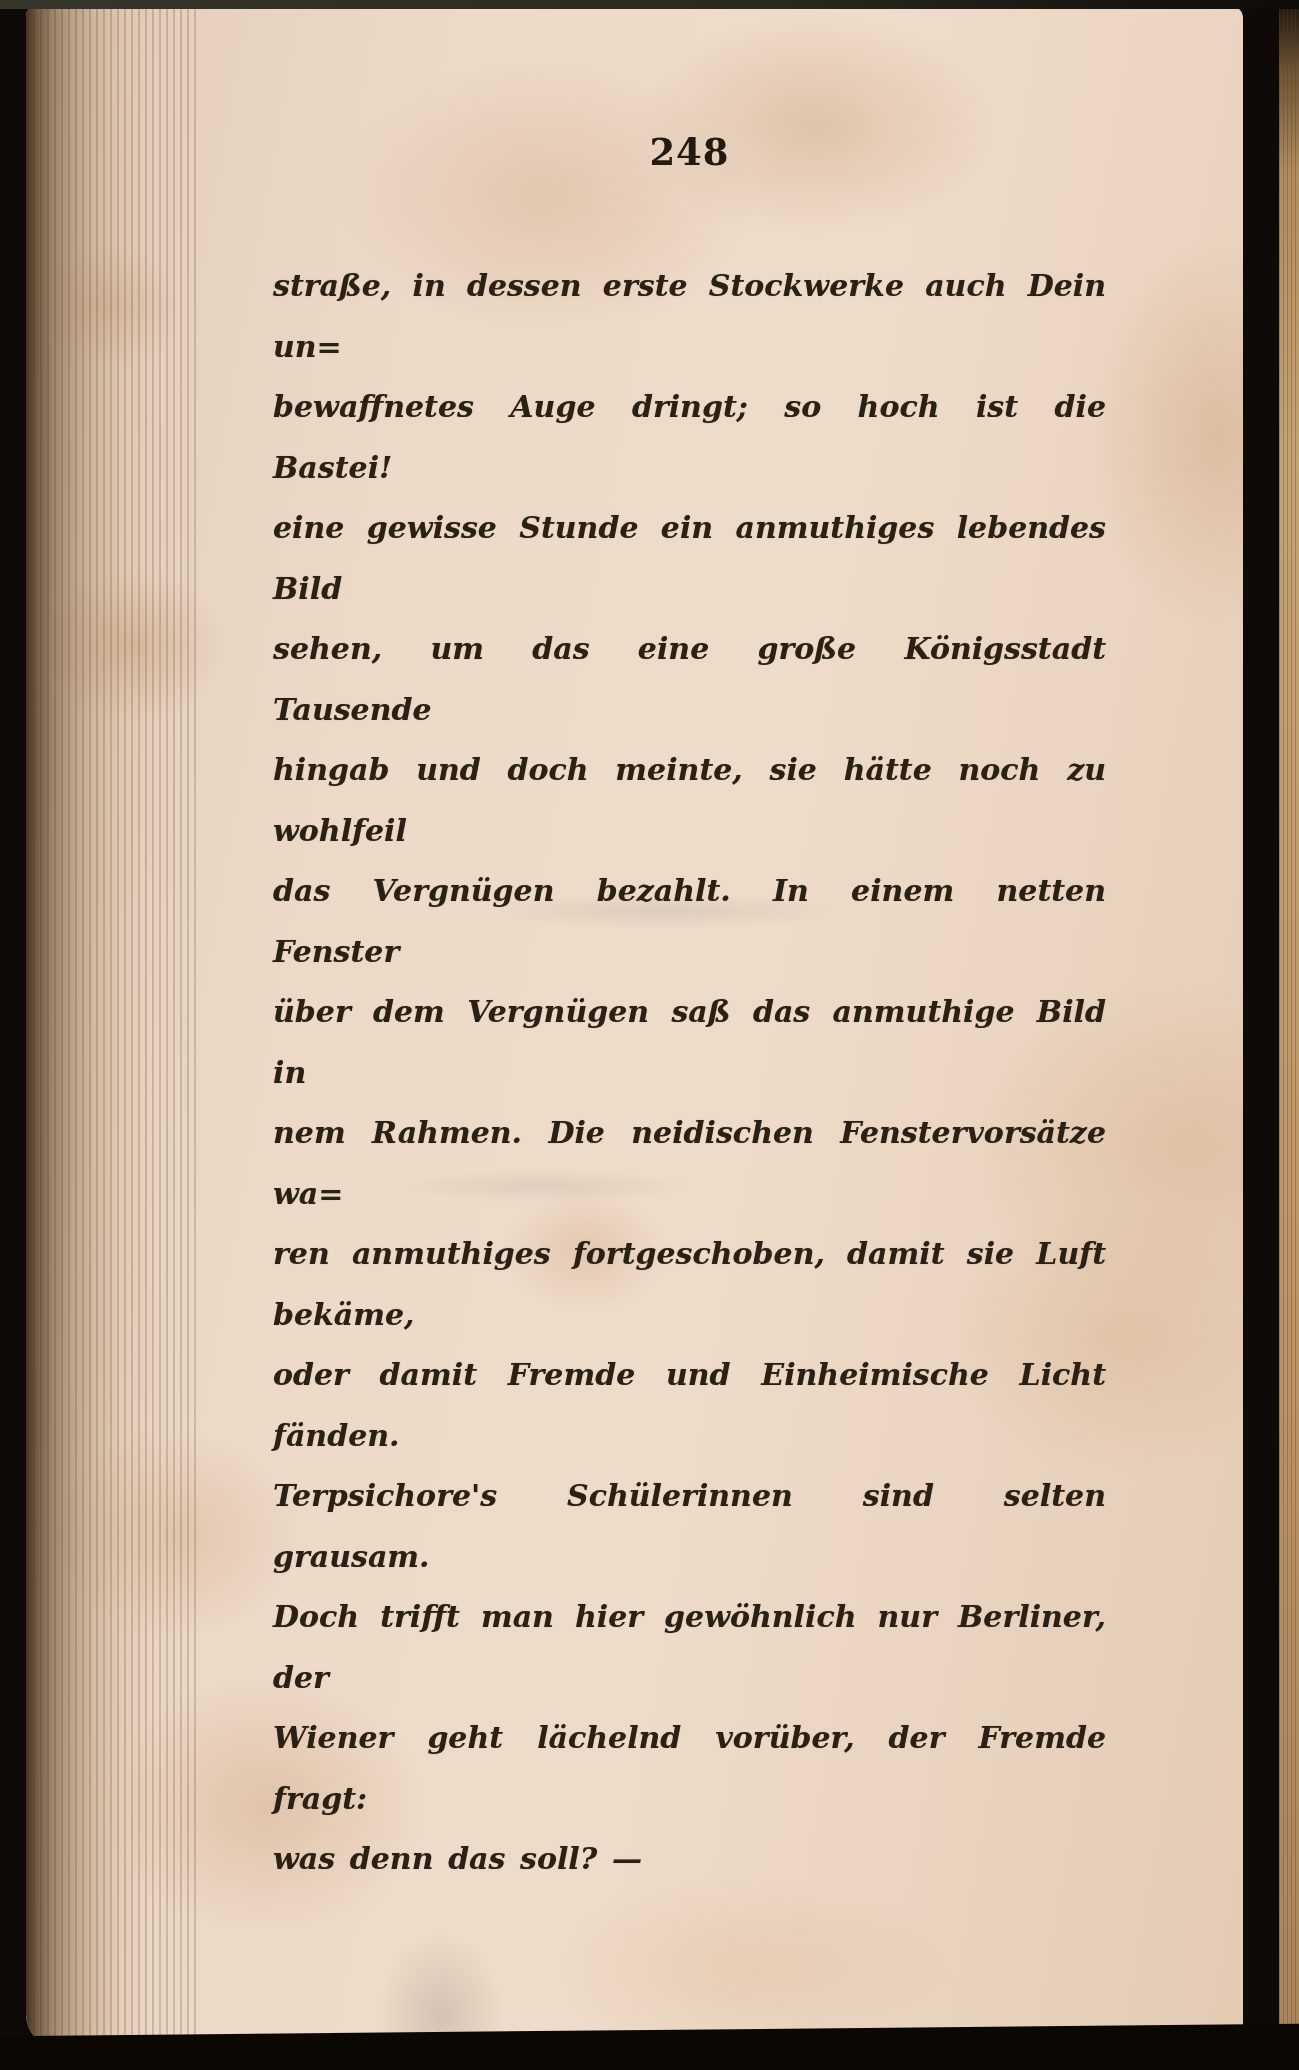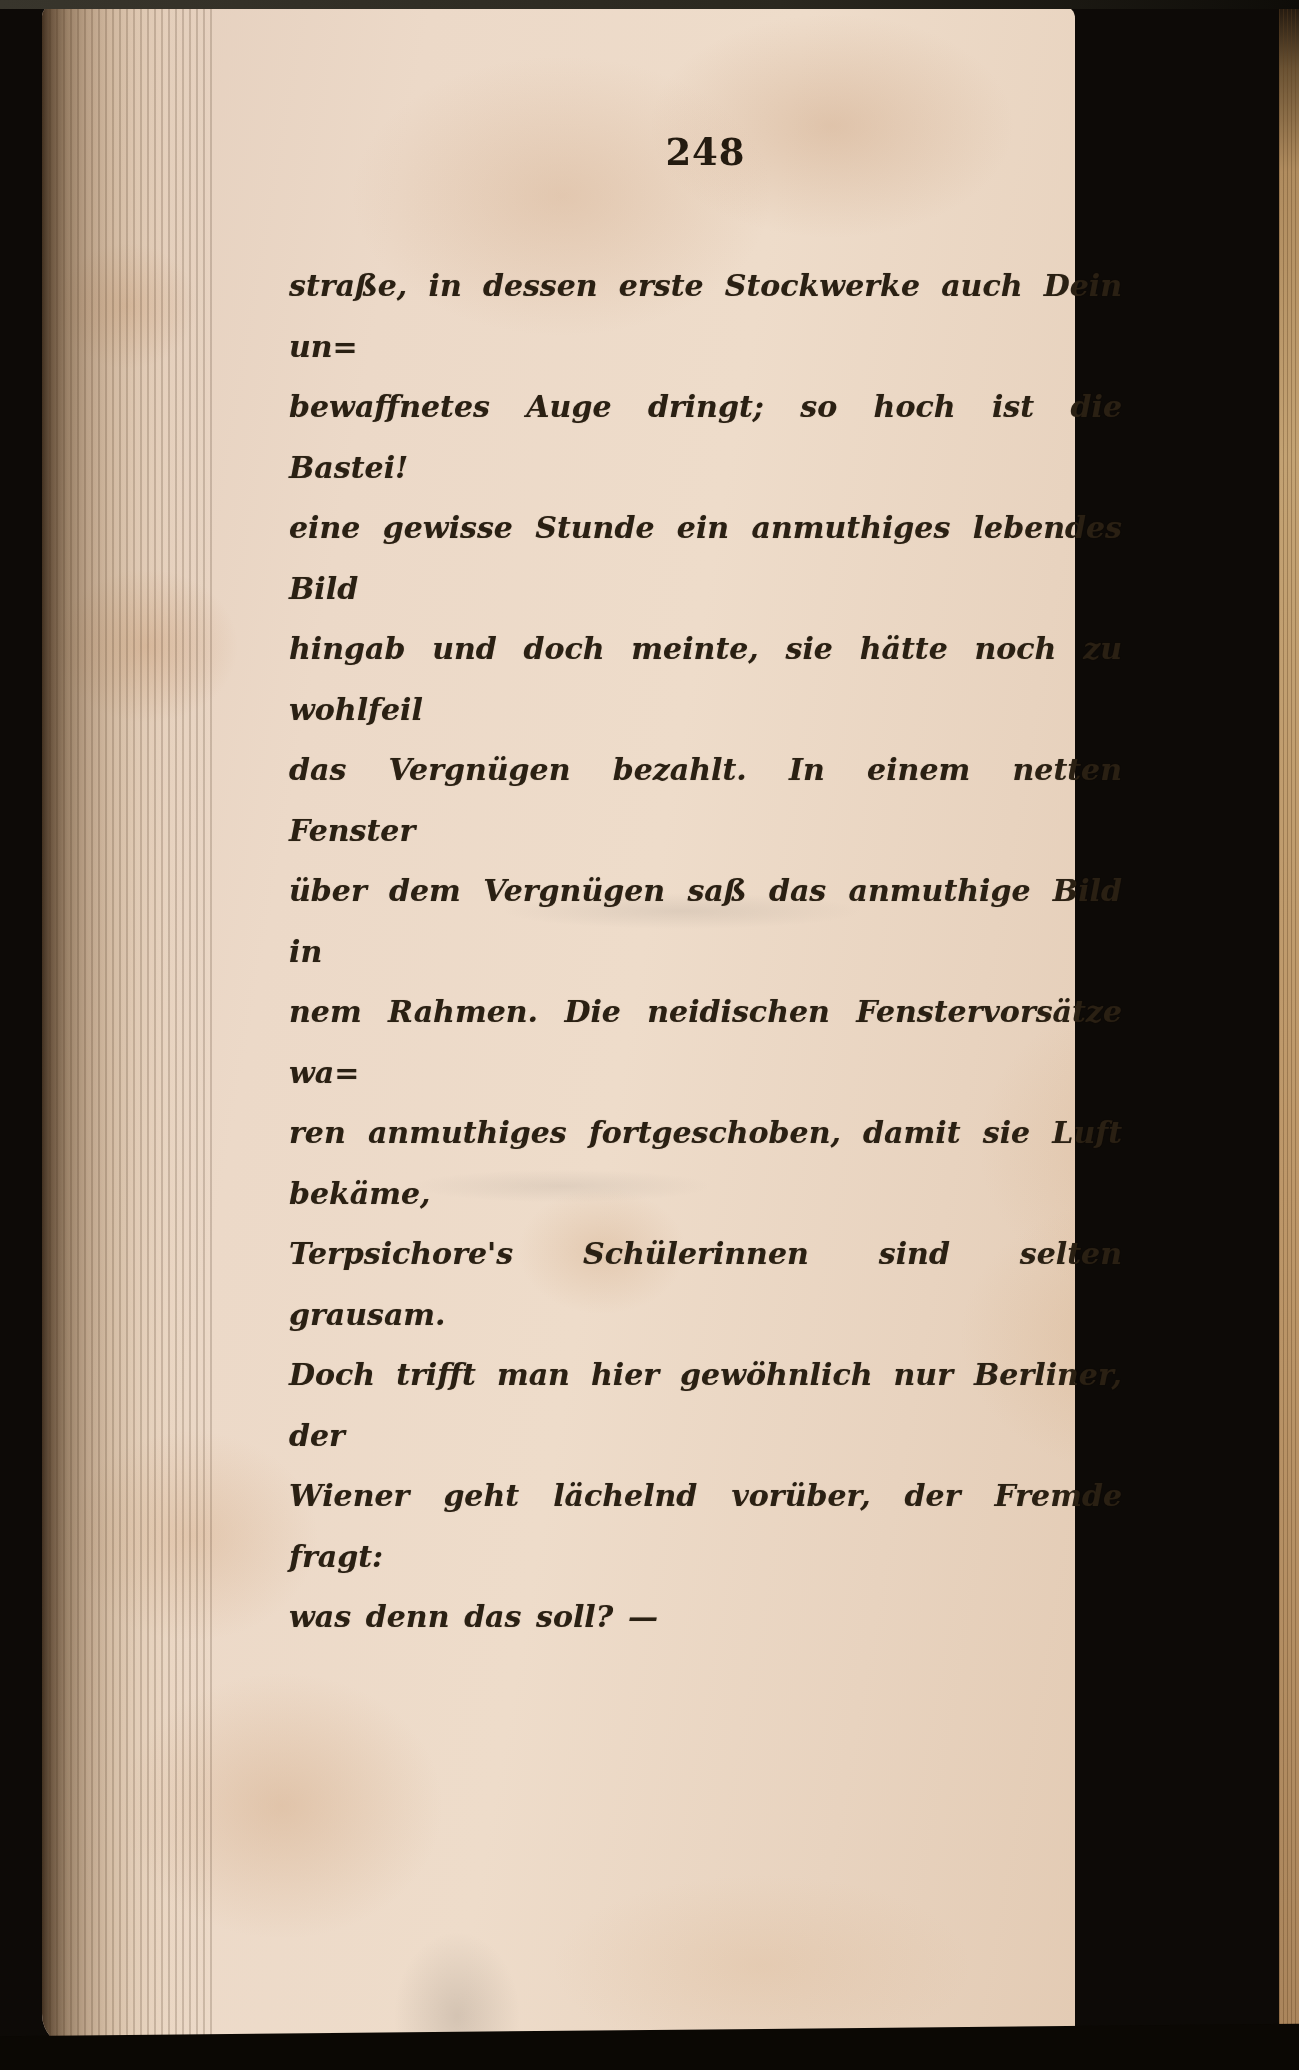--- a/index.html
+++ b/index.html
@@ -2,39 +2,38 @@
 <html><head>
 <meta charset="utf-8">
 <style>
   html,body{margin:0;padding:0;}
   body{
     width:1299px;height:2070px;position:relative;overflow:hidden;
     background:#0d0a07;
     font-family:"DejaVu Serif","Liberation Serif",serif;
   }
   .paper{
-    position:absolute;left:26px;top:6px;width:1033px;height:2042px;
+    position:absolute;left:26px;top:6px;width:1217px;height:2042px;
     border-radius:10px 12px 16px 34px;
     background:
       radial-gradient(ellipse 300px 200px at 520px 190px, rgba(198,150,110,.28), transparent 70%),
       radial-gradient(ellipse 260px 160px at 790px 120px, rgba(190,140,100,.30), transparent 70%),
       radial-gradient(ellipse 180px 280px at 1190px 430px, rgba(198,148,102,.34), transparent 70%),
       radial-gradient(ellipse 130px 110px at 105px 640px, rgba(193,141,99,.38), transparent 70%),
       radial-gradient(ellipse 100px 90px at 85px 300px, rgba(193,141,99,.30), transparent 70%),
       radial-gradient(ellipse 320px 240px at 1160px 1140px, rgba(205,158,112,.30), transparent 70%),
       radial-gradient(ellipse 260px 200px at 1100px 1330px, rgba(205,158,110,.28), transparent 70%),
       radial-gradient(ellipse 120px 90px at 560px 1245px, rgba(195,145,100,.25), transparent 70%),
       radial-gradient(ellipse 180px 150px at 150px 1530px, rgba(200,150,105,.28), transparent 70%),
       radial-gradient(ellipse 230px 190px at 240px 1800px, rgba(198,148,104,.32), transparent 70%),
       radial-gradient(ellipse 90px 120px at 415px 2010px, rgba(120,108,96,.22), transparent 70%),
       radial-gradient(ellipse 300px 130px at 720px 1960px, rgba(210,165,120,.20), transparent 70%),
       radial-gradient(ellipse 240px 24px at 640px 905px, rgba(120,112,104,.14), transparent 75%),
       radial-gradient(ellipse 200px 22px at 520px 1180px, rgba(120,112,104,.12), transparent 75%),
       linear-gradient(100deg,#e2ccba 0%,#ecd9c8 28%,#eedcca 55%,#e8d3bf 80%,#e3cbb4 100%);
-    margin-left: 16px;
   }
   .spine{
     position:absolute;left:0;top:0;bottom:0;width:170px;
     border-radius:10px 0 0 34px;
     background:
       repeating-linear-gradient(to right, rgba(70,48,28,.20) 0 2px, rgba(0,0,0,0) 2px 7px),
       linear-gradient(to right,
         rgba(58,42,26,.95) 0px, rgba(92,69,46,.85) 10px, rgba(122,95,65,.68) 26px,
         rgba(150,120,87,.52) 46px, rgba(176,146,110,.38) 68px, rgba(200,172,136,.24) 94px,
         rgba(220,196,163,.12) 126px, rgba(0,0,0,0) 168px);
@@ -73,25 +72,27 @@
 </head>
 <body>
 
 <div class="paper">
   <div class="spine"></div>
   <div class="pagenum">248</div>
   <div class="textblock">
     <div class="line">straße, in dessen erste Stockwerke auch Dein un=</div>
     <div class="line">bewaffnetes Auge dringt; so hoch ist die Bastei!</div>
     <div class="line">eine gewisse Stunde ein anmuthiges lebendes Bild</div>
+    <div class="line">sehen, um das eine große Königsstadt Tausende</div>
     <div class="line">hingab und doch meinte, sie hätte noch zu wohlfeil</div>
     <div class="line">das Vergnügen bezahlt.  In einem netten Fenster</div>
     <div class="line">über dem Vergnügen saß das anmuthige Bild in</div>
     <div class="line">nem Rahmen.  Die neidischen Fenstervorsätze wa=</div>
     <div class="line">ren anmuthiges fortgeschoben, damit sie Luft bekäme,</div>
+    <div class="line">oder damit Fremde und Einheimische Licht fänden.</div>
     <div class="line">Terpsichore's Schülerinnen sind selten grausam.</div>
     <div class="line">Doch trifft man hier gewöhnlich nur Berliner, der</div>
     <div class="line">Wiener geht lächelnd vorüber, der Fremde fragt:</div>
     <div class="line short">was denn das soll? —</div>
 
   </div>
 </div>
 <div class="fore-edge"></div>
 <div class="top-bar"></div>
 <div class="bottom-bar"></div>

